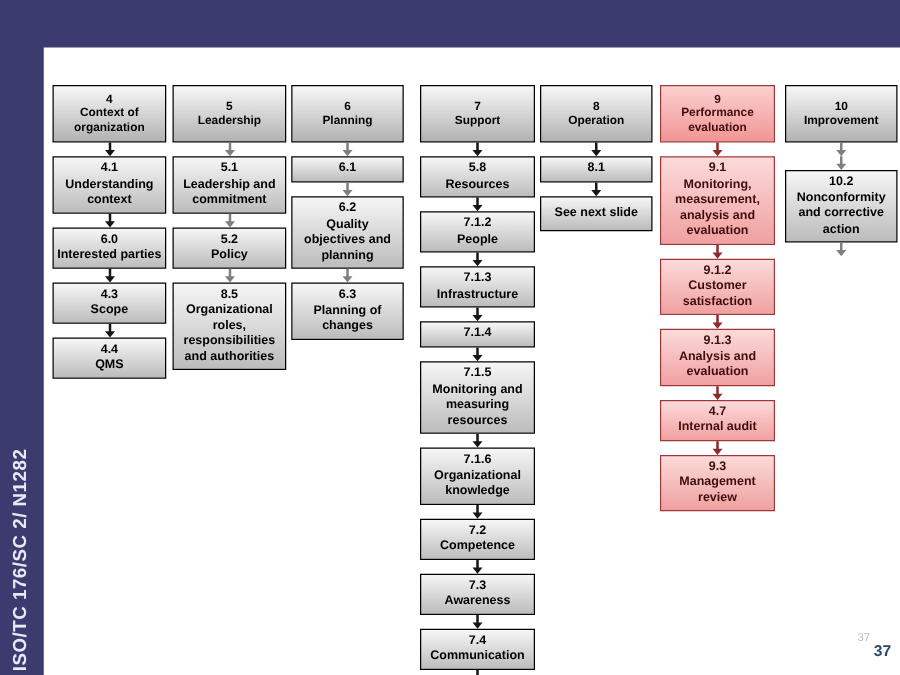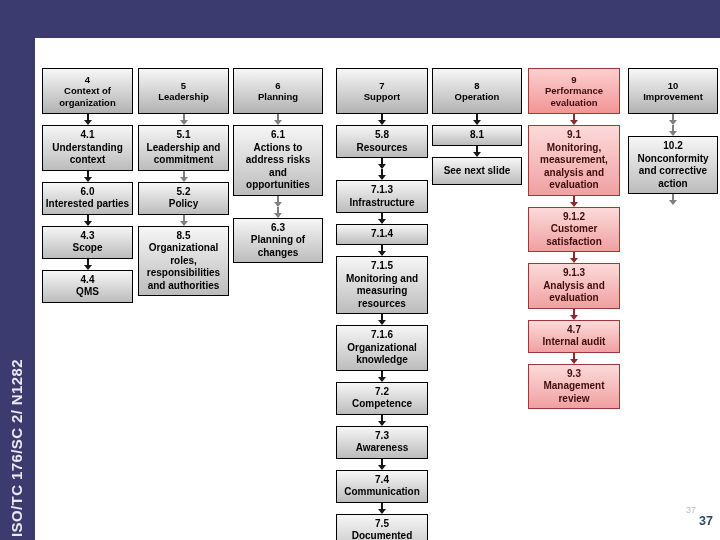--- a/index.html
+++ b/index.html
@@ -88,41 +88,48 @@
   </div>
 
   <div class="col" style="left:233px;width:90px">
     <div class="hbox">
       <span>6</span>
       <span>Planning</span>
     </div>
     <div class="conn gray"></div>
     <div class="box">
       <span class="code">6.1</span>
-      <span>Actions to address risks and opportunities</span>
-    </div>
-    <div class="conn gray"></div>
+    </div>
+    <div class="conn gray"></div>
+    <div class="box">
+      <span class="code">6.2</span>
+      <span>Quality objectives and planning</span>
+    </div>
     <div class="conn gray"></div>
     <div class="box">
       <span class="code">6.3</span>
       <span>Planning of changes</span>
     </div>
   </div>
 
   <div class="col" style="left:336px;width:92px">
     <div class="hbox">
       <span>7</span>
       <span>Support</span>
     </div>
     <div class="conn"></div>
     <div class="box">
       <span class="code">5.8</span>
       <span>Resources</span>
     </div>
     <div class="conn"></div>
+    <div class="box">
+      <span class="code">7.1.2</span>
+      <span>People</span>
+    </div>
     <div class="conn"></div>
     <div class="box">
       <span class="code">7.1.3</span>
       <span>Infrastructure</span>
     </div>
     <div class="conn"></div>
     <div class="box">
       <span class="code">7.1.4</span>
     </div>
     <div class="conn"></div>

